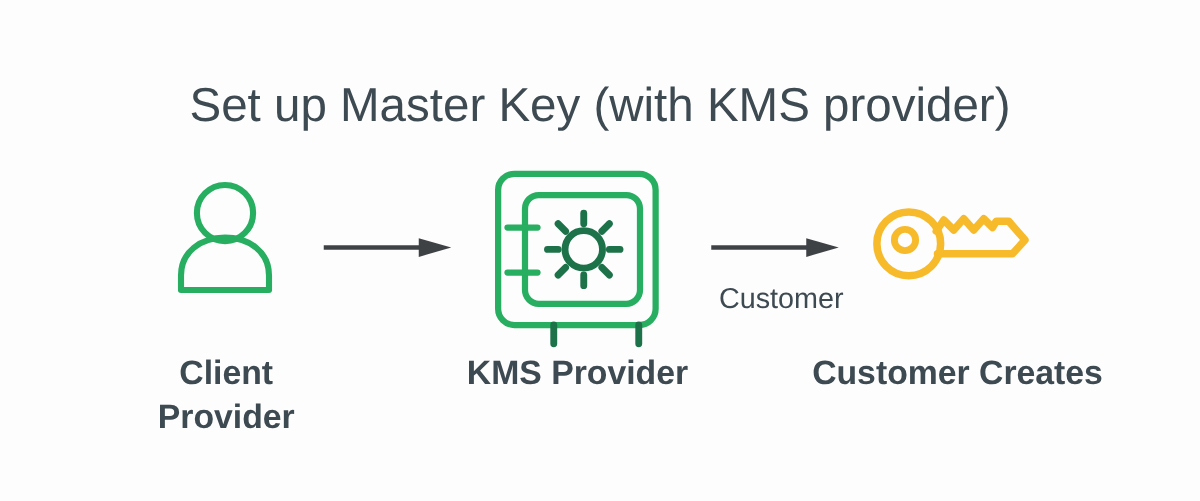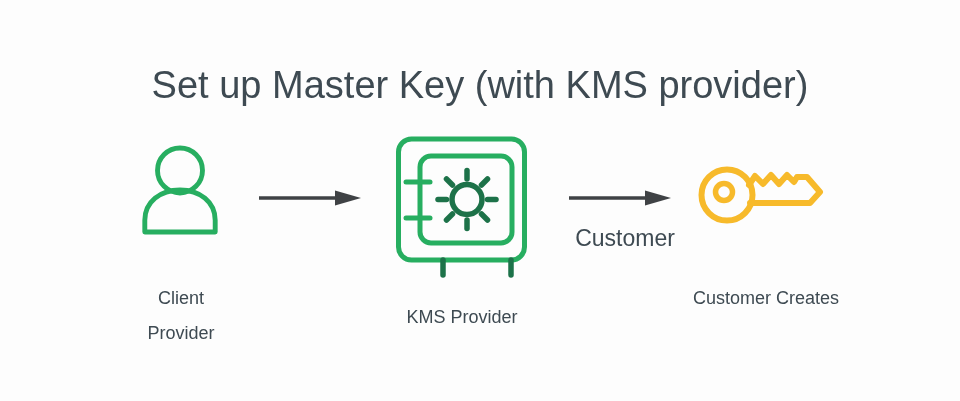--- a/index.html
+++ b/index.html
@@ -24,21 +24,21 @@
     text-align:center;
     font-size:38px;line-height:44px;font-weight:400;
     color:var(--text);
     letter-spacing:0px;
   }
   .abs{position:absolute;}
   .node-label{
     position:absolute;
     top:281px;
     text-align:center;
-    font-size:18px;line-height:35px;font-weight:400;
+    font-size:27px;line-height:35px;font-weight:700;
     color:var(--text);
   }
   .node-label span{display:block;}
   .arrow-label{
     position:absolute;
     top:224px;
     text-align:center;
     font-size:23px;line-height:28px;font-weight:400;
     color:var(--text);
   }
@@ -88,21 +88,21 @@
         <line class="st-green-dark" x1="58.5" y1="80" x2="52.5" y2="86"></line>
         <line class="st-green-dark" x1="52.5" y1="65.5" x2="44" y2="65.5"></line>
         <line class="st-green-dark" x1="58.5" y1="51" x2="52.5" y2="45"></line>
         <line class="st-green-dark" x1="73" y1="45" x2="73" y2="36.5"></line>
         <line class="st-green-dark" x1="87.5" y1="51" x2="93.5" y2="45"></line>
       </g>
       <line class="st-green-dark" x1="49" y1="126" x2="49" y2="141"></line>
       <line class="st-green-dark" x1="117" y1="126" x2="117" y2="141"></line>
     </svg>
   </div>
-  <div class="node-label" style="left:342px;width:240px;margin-top:19px;">
+  <div class="node-label" style="left:342px;width:240px;">
     <span>KMS Provider</span>
     <span></span>
   </div>
 
   <div class="abs" style="left:568px;top:189px;">
     <svg width="104" height="18" viewBox="0 0 104 18">
       <line class="arrow-line" x1="1" y1="9" x2="80" y2="9"></line>
       <polygon class="arrow-head" points="77,1.5 103,9 77,16.5"></polygon>
     </svg>
   </div>

